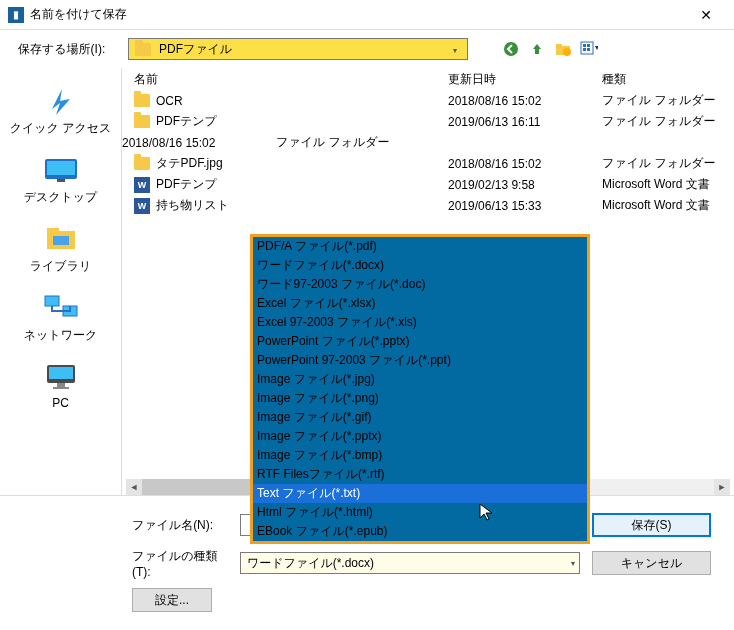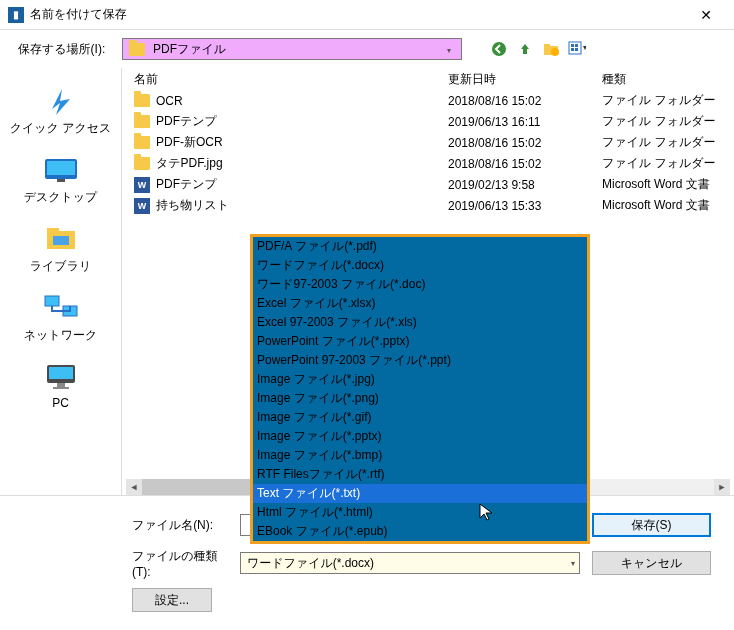--- a/index.html
+++ b/index.html
@@ -2,23 +2,23 @@
 <html><head>
 <meta charset="utf-8">
 <style>
   * { box-sizing: border-box; margin: 0; padding: 0; font-family: "Meiryo UI", "Yu Gothic UI", sans-serif; font-size: 12px; }
   body { background: #fff; width: 734px; height: 630px; overflow: hidden; position: relative; }
   .titlebar { height: 30px; display: flex; align-items: center; padding: 0 8px; border-bottom: 1px solid #ddd; }
   .title-icon { width: 16px; height: 16px; background: #1a5f9e; display: flex; align-items: center; justify-content: center; margin-right: 6px; }
   .title-icon span { color: #fff; font-weight: bold; font-size: 10px; }
   .title-text { flex: 1; }
   .close-x { width: 40px; text-align: center; cursor: pointer; font-size: 14px; }
-  .toolbar-row { height: 38px; display: flex; align-items: center; padding: 0 18px; gap: 8px; }
+  .toolbar-row { height: 38px; display: flex; align-items: center; padding: 0 18px; gap: 14px; }
   .loc-label { width: 96px; }
-  .loc-field { flex: 0 0 340px; height: 22px; border: 1px solid #7a7a7a; display: flex; align-items: center; padding: 0 6px; background: #f0abfc; position: relative; }
+  .loc-field { flex: 0 0 340px; height: 22px; border: 1px solid #7a7a7a; display: flex; align-items: center; padding: 0 6px; background: #fde047; position: relative; }
   .folder-ico { width: 16px; height: 13px; background: #f7c948; border-radius: 1px; margin-right: 8px; position: relative; }
   .folder-ico::before { content: ""; position: absolute; top: -3px; left: 0; width: 8px; height: 3px; background: #f7c948; border-radius: 1px 1px 0 0; }
   .loc-drop { position: absolute; right: 4px; top: 3px; width: 16px; height: 16px; display: flex; align-items: center; justify-content: center; font-size: 8px; color: #555; }
   .tb-icons { display: flex; gap: 8px; margin-left: 20px; }
   .tb-ico { width: 18px; height: 18px; display: flex; align-items: center; justify-content: center; }
   .main-area { display: flex; height: 428px; border-bottom: 1px solid #ddd; }
   .places { width: 122px; border-right: 1px solid #ddd; padding-top: 8px; }
   .place { text-align: center; padding: 8px 4px; cursor: pointer; }
   .place-ic { width: 42px; height: 32px; margin: 0 auto 4px; display: flex; align-items: center; justify-content: center; }
   .list { flex: 1; position: relative; overflow: hidden; }
@@ -171,24 +171,20 @@
         </div>
         <div class="row">
           <div class="nm">
             <span class="fico-folder"></span>
             <span>PDFテンプ</span>
           </div>
           <div class="dt">2019/06/13 16:11</div>
           <div class="tp">ファイル フォルダー</div>
         </div>
         <div class="row">
-          <div class="nm">
-            <span class="fico-folder"></span>
-            <span>PDF-新OCR</span>
-          </div>
           <div class="dt">2018/08/16 15:02</div>
           <div class="tp">ファイル フォルダー</div>
         </div>
         <div class="row">
           <div class="nm">
             <span class="fico-folder"></span>
             <span>タテPDF.jpg</span>
           </div>
           <div class="dt">2018/08/16 15:02</div>
           <div class="tp">ファイル フォルダー</div>

